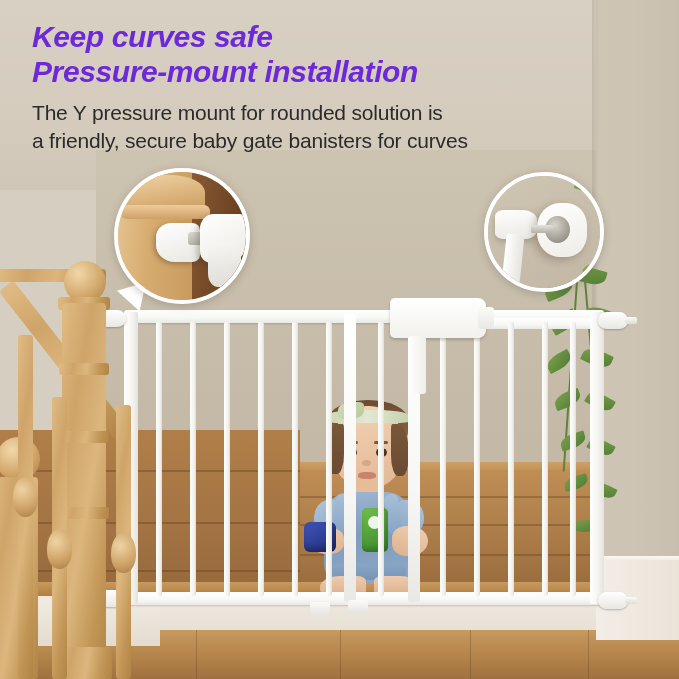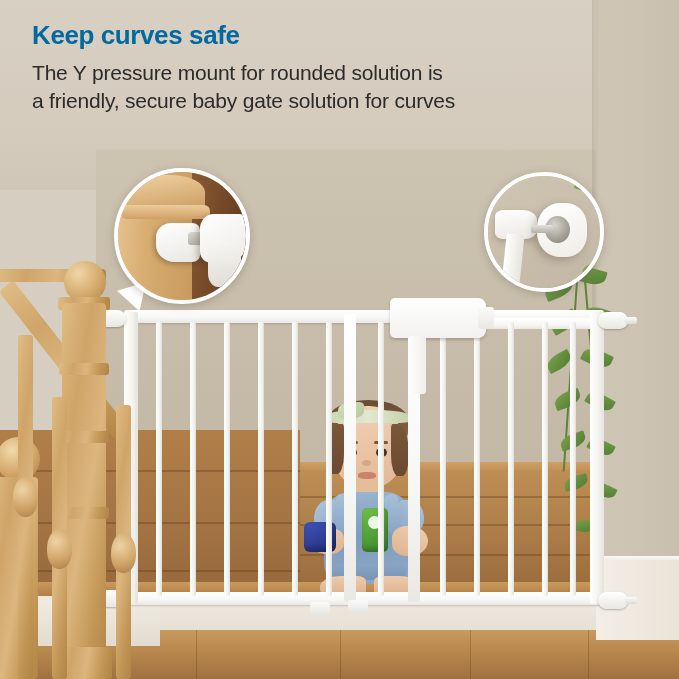--- a/index.html
+++ b/index.html
@@ -25,23 +25,24 @@
     background: linear-gradient(90deg, rgba(176,166,150,.55), rgba(214,206,192,0));
   }
   .wall-upper-soft {
     position: absolute; left: 0; top: 0; width: 679px; height: 190px;
     background: linear-gradient(180deg, #d8d0c3 0%, #d4cbbd 70%, #cfc6b7 100%);
   }
 
   
   .header { position: absolute; left: 32px; top: 20px; width: 620px; z-index: 40; }
   .headline {
-    color: #0369a1; font-weight: 700; font-size: 26px; line-height: 1.16;
+    color: #6d28d9; font-weight: 700; font-size: 30px; line-height: 1.16;
     letter-spacing: -0.4px; font-family: "Liberation Sans", sans-serif;
     white-space: nowrap;
+    font-style: italic;
   }
   .headline .l2 { display:block; }
   .subline {
     margin-top: 9px; color: #2b2b2b; font-size: 21px; line-height: 1.33;
     letter-spacing: -0.2px; font-weight: 400;
   }
   .subline span { display: block; white-space: nowrap; }
 
   
   .riser-upper {
@@ -586,20 +587,21 @@
       <div class="cor-disc"></div>
       <div class="cor-screw"></div>
       <div class="cor-leaf" style="left:78%; top:4%;  width:22%; height:11%; transform:rotate(18deg);"></div>
       <div class="cor-leaf" style="left:84%; top:78%; width:20%; height:10%; transform:rotate(-14deg);"></div>
     </div>
   </div>
 
   <div class="header">
     <div class="headline">
       <span class="l1">Keep curves safe</span>
+      <span class="l2">Pressure-mount installation</span>
     </div>
     <div class="subline">
       <span>The Y pressure mount for rounded solution is</span>
-      <span>a friendly, secure baby gate solution for curves</span>
+      <span>a friendly, secure baby gate banisters for curves</span>
     </div>
   </div>
 
 </div>
 
 </body></html>

